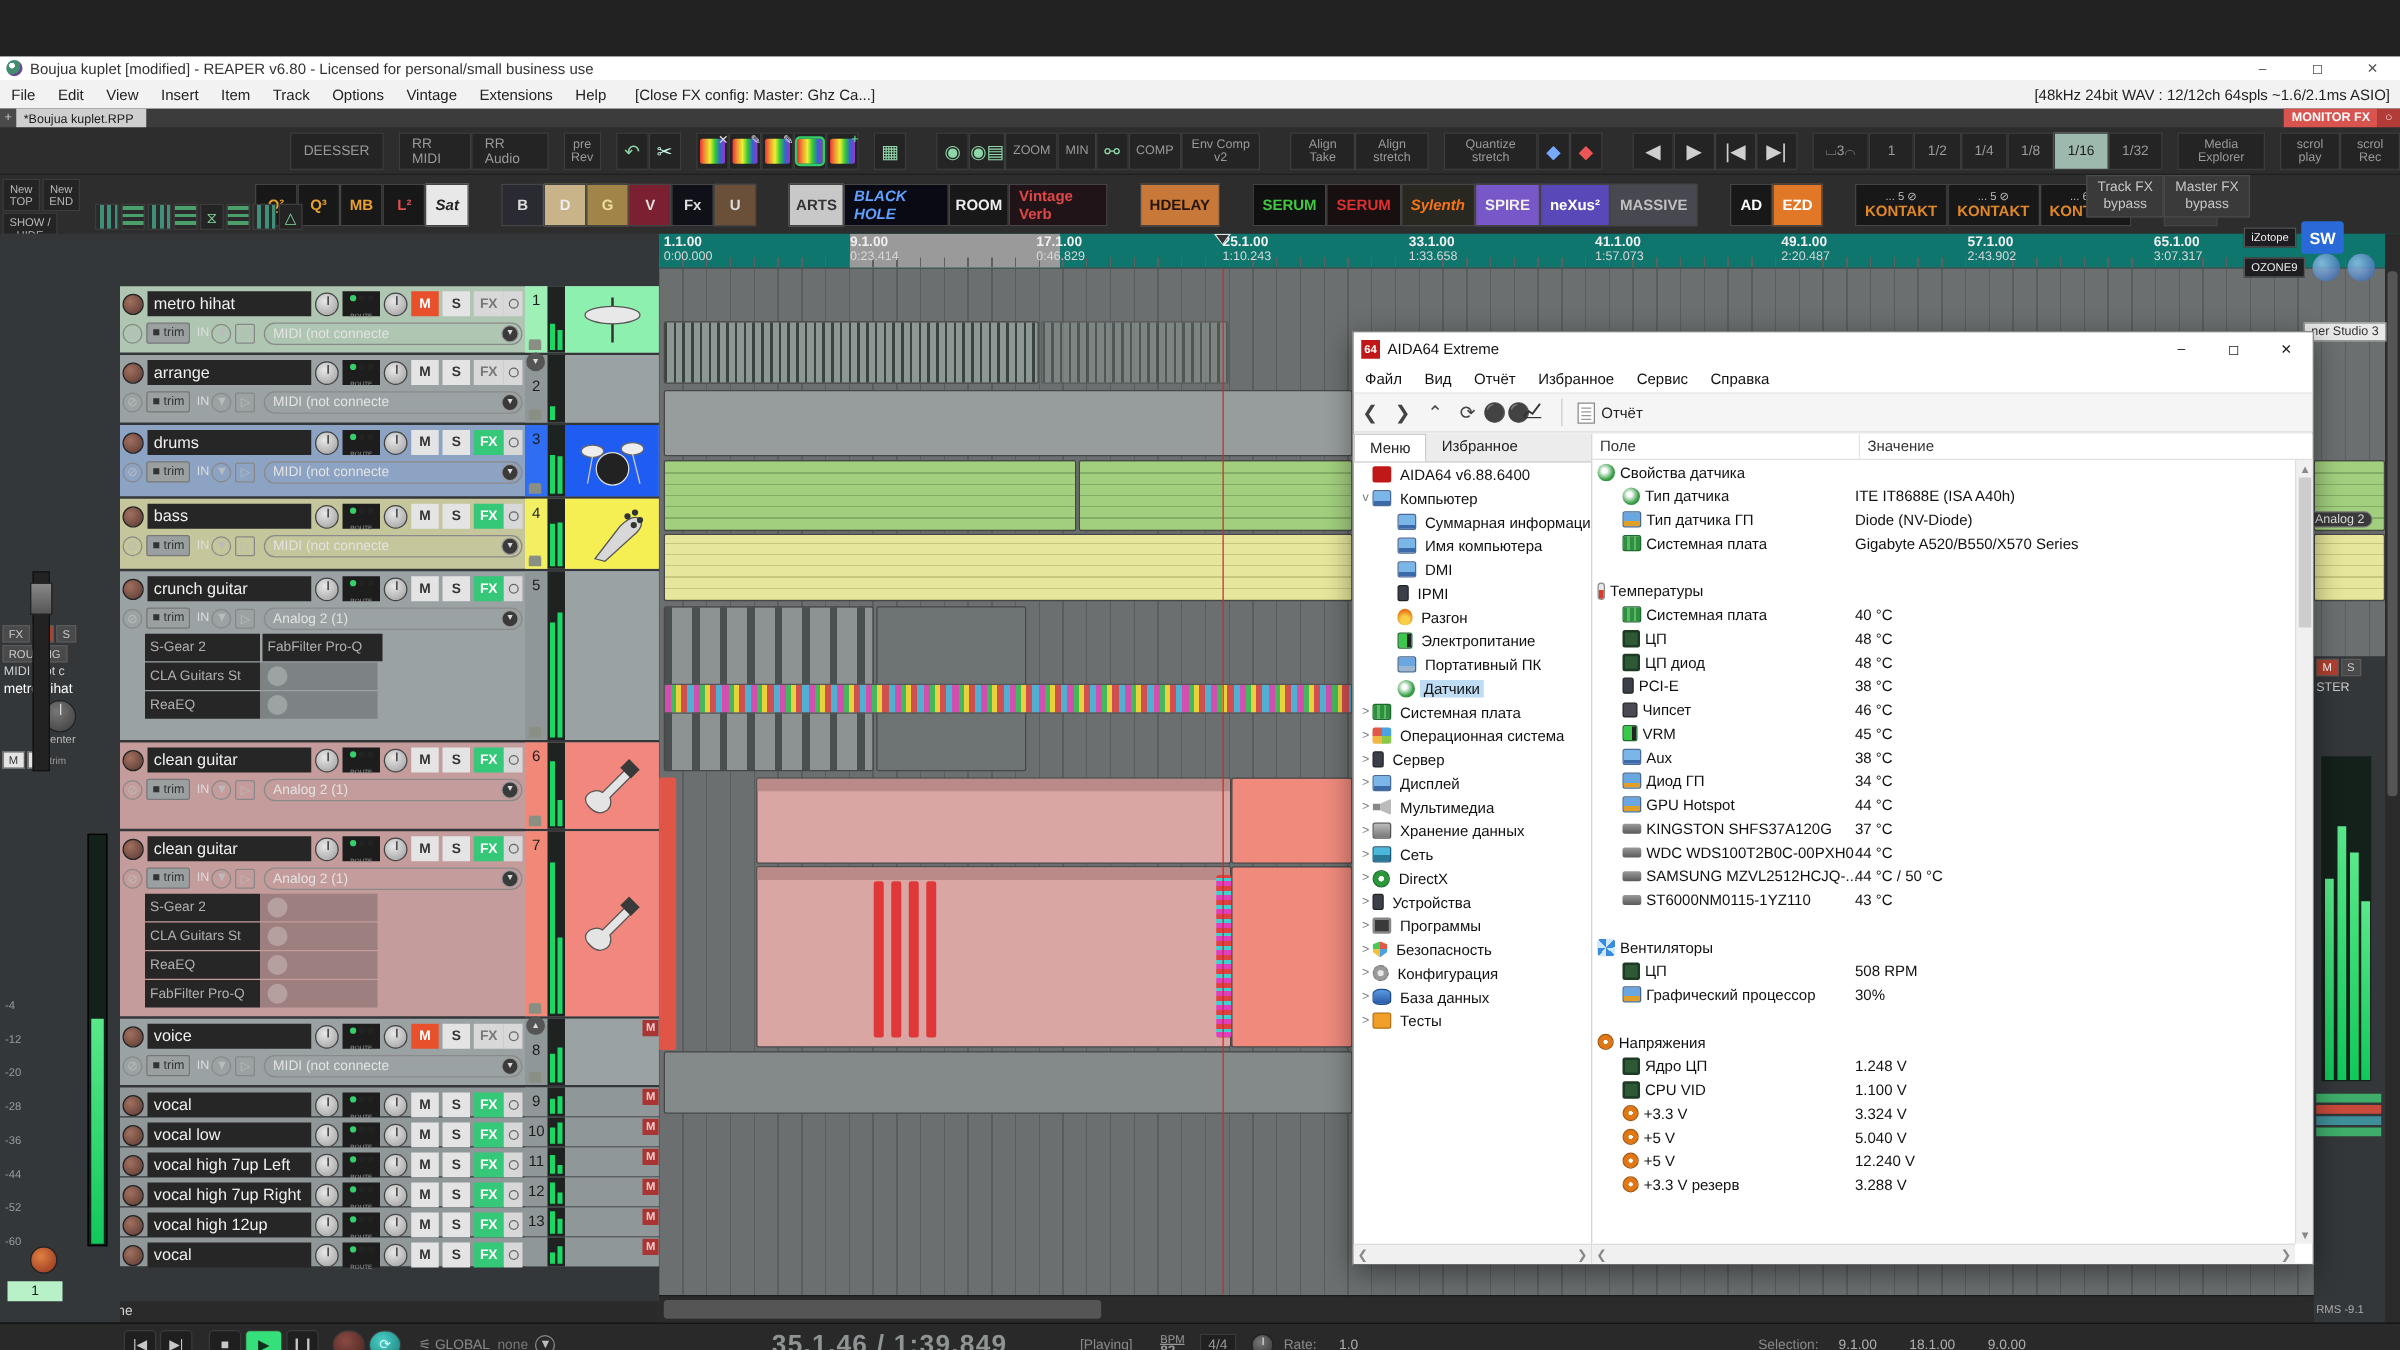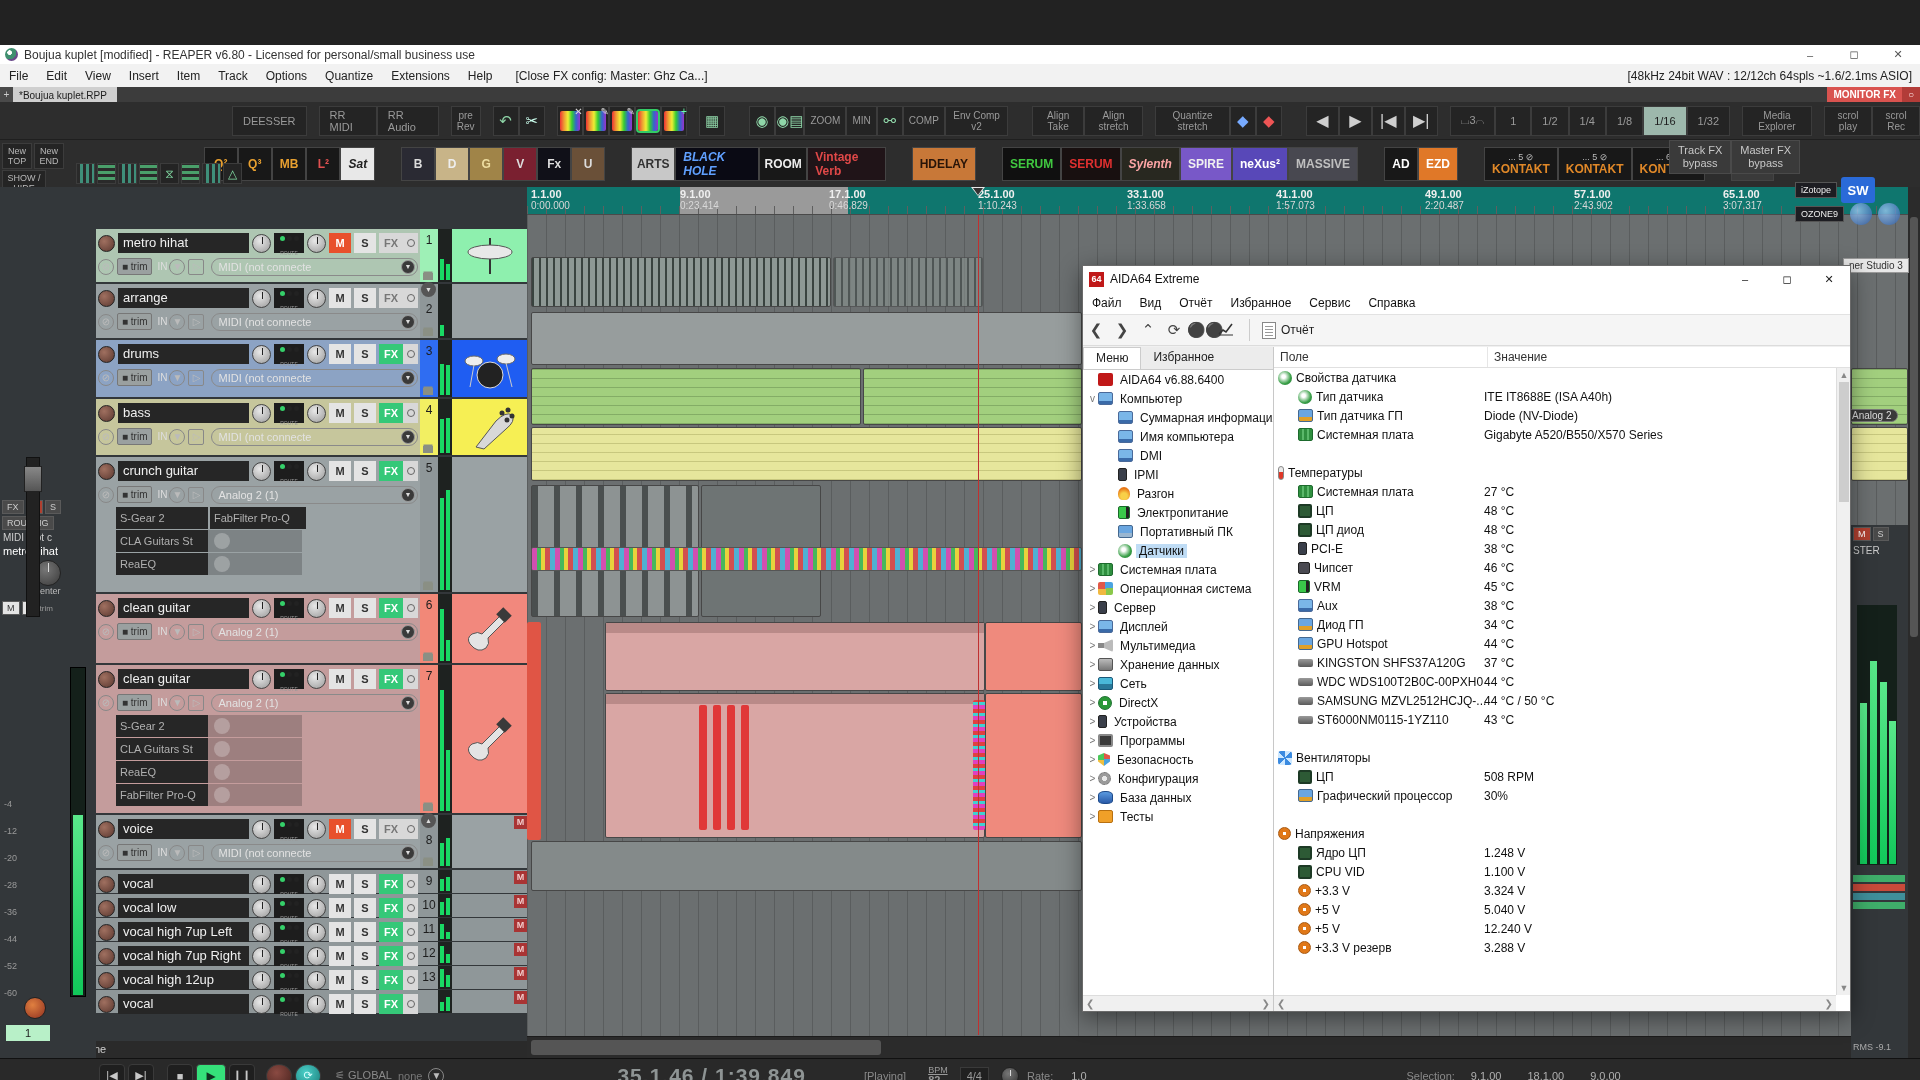--- a/index.html
+++ b/index.html
@@ -332,21 +332,21 @@
 
   <div class="menubar">
     <span id="reaper-menu" style="display:flex">
         <span class="mi">File</span>
         <span class="mi">Edit</span>
         <span class="mi">View</span>
         <span class="mi">Insert</span>
         <span class="mi">Item</span>
         <span class="mi">Track</span>
         <span class="mi">Options</span>
-        <span class="mi">Quantize</span>
+        <span class="mi">Vintage</span>
         <span class="mi">Extensions</span>
         <span class="mi">Help</span>
       </span>
     <span class="fxcfg">[Close FX config: Master: Ghz Ca...]</span>
     <span class="right">[48kHz 24bit WAV : 12/12ch 64spls ~1.6/2.1ms ASIO]</span>
   </div>
 
   <div class="tabrow">
     <span class="tab-add">+</span>
     <span class="tab">*Boujua kuplet.RPP</span>
@@ -530,21 +530,21 @@
         </span>
         <span class="pgroup" style="margin-right:26px">
           <span class="plug" style="background:#101010;color:#40c840;">
 
        <span>SERUM</span>
      </span>
           <span class="plug" style="background:#181010;color:#e03030;">
 
        <span>SERUM</span>
      </span>
-          <span class="plug" style="background:#282820;color:#fca5a5;font-style:italic;">
+          <span class="plug" style="background:#282820;color:#f97316;font-style:italic;">
 
        <span>Sylenth</span>
      </span>
           <span class="plug" style="background:#7858c8;color:#f0f0f0;">
 
        <span>SPIRE</span>
      </span>
           <span class="plug" style="background:#5848b8;color:#ffffff;">
 
        <span>neXus²</span>
@@ -1589,21 +1589,21 @@
     <span class="ic ic-temp"></span>
     <span class="s-lab">Температуры</span>
 
   </div>
             </div>
             <div class="s-row">
               <div>
     <span style="width:24px;flex:none"></span>
     <span class="ic ic-board"></span>
     <span class="s-lab">Системная плата</span>
-    <span class="s-val">27 °C</span>
+    <span class="s-val">40 °C</span>
   </div>
             </div>
             <div class="s-row">
               <div>
     <span style="width:24px;flex:none"></span>
     <span class="ic ic-cpu"></span>
     <span class="s-lab">ЦП</span>
     <span class="s-val">48 °C</span>
   </div>
             </div>

